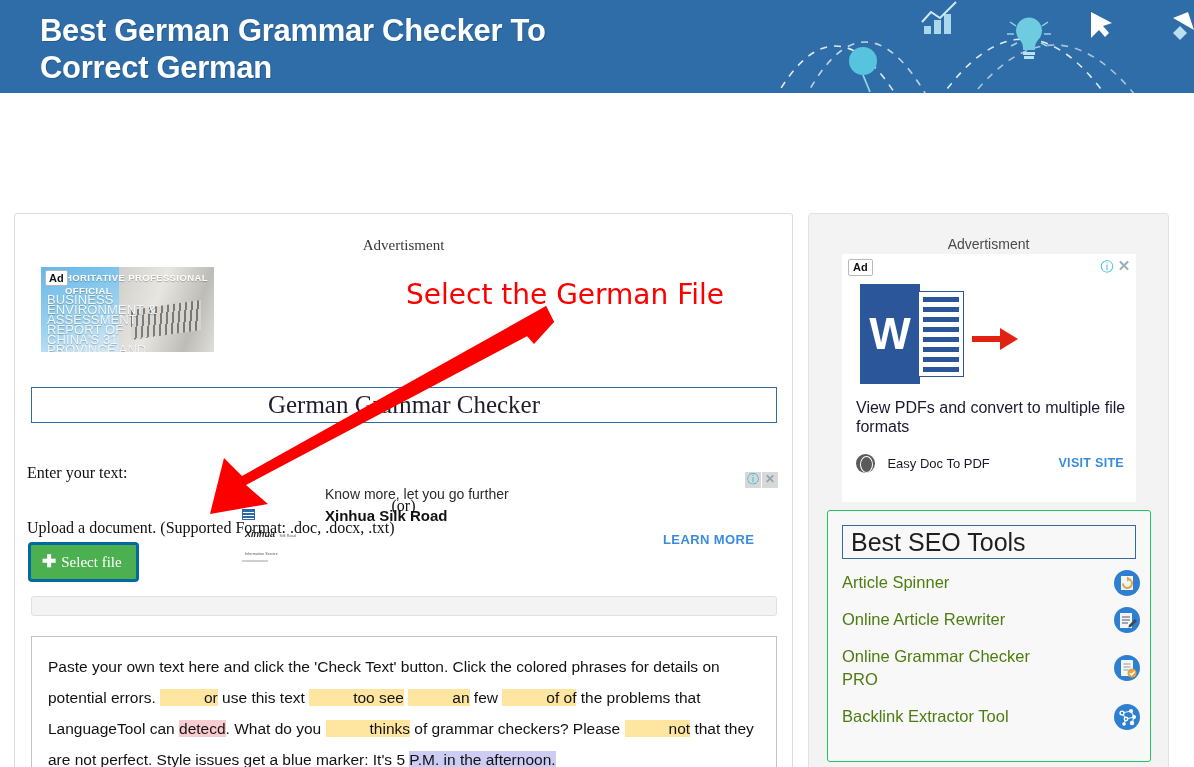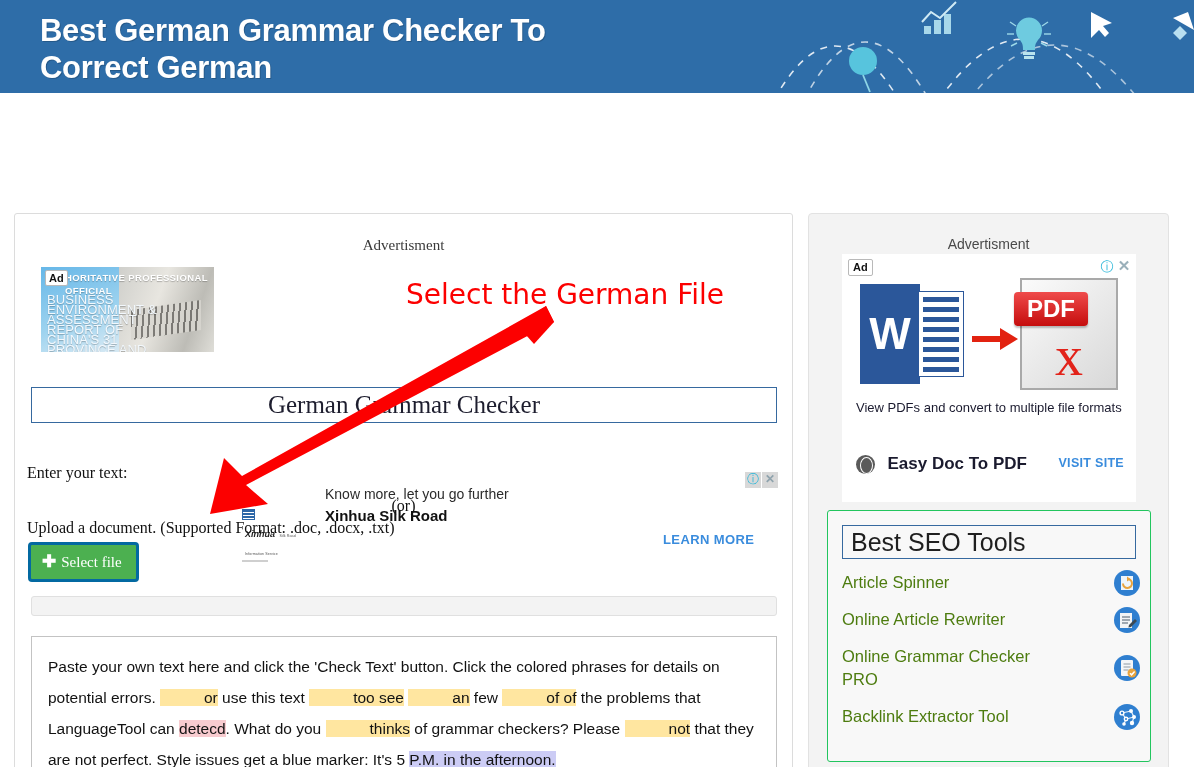--- a/index.html
+++ b/index.html
@@ -182,32 +182,32 @@
     background: linear-gradient(180deg,#ef4b4b 0%, #c50d0d 100%);
     color:#fff; font-weight:bold; font-size: 24px; text-align:center; line-height:34px;
     box-shadow: 0 2px 2px rgba(0,0,0,.25);
   }
   .pdficon .swirl {
     position:absolute; left: 18px; top: 50px; width: 62px; height: 56px;
     color:#e2231a; font-size: 56px; line-height:56px; text-align:center; font-family:"Liberation Serif",serif;
   }
   .side-ad-copy {
     position:absolute; left: 14px; top: 144px; width: 270px;
-    font-size: 13px; line-height: 19px; color:#1a1a2e;
+    font-size: 16px; line-height: 19px; color:#1a1a2e;
   }
   .side-ad-foot { position:absolute; left: 14px; top: 200px; width: 270px; }
   .globe {
     display:inline-block; vertical-align:middle; width:19px; height:19px; border-radius:50%;
     background:#5a5a5a; position:relative;
   }
   .globe:after{
     content:""; position:absolute; left:4px; top:2px; width:11px; height:15px;
     border-radius:50%; border:1.5px solid #fff;
   }
-  .side-ad-brand { display:inline-block; vertical-align:middle; margin-left:8px; font-size:17px; font-weight:bold; color:#1a1a2e; }
+  .side-ad-brand { display:inline-block; vertical-align:middle; margin-left:8px; font-size:13px; font-weight:normal; color:#1a1a2e; }
   .side-ad-visit { position:absolute; right:2px; top:2px; font-size:12.5px; font-weight:bold; color:#3a8cdd; letter-spacing:.3px; }
 
   .seo-card {
     position:absolute; left: 18px; top: 296px; width: 324px; height: 252px;
     background:#f8f8f8; border:1px solid #22c55e; border-radius:3px;
   }
   .seo-title-box {
     margin: 14px 14px 0 14px; border: 1.5px solid #36699f; background:#f8f8f8; height: 34px;
   }
   .seo-title { font-size: 25px; color:#1f1f1f; line-height: 32px; padding-left: 8px; }
@@ -346,25 +346,20 @@
             <i></i>
             <i></i>
             <i></i>
         </div>
       </div>
 
       <svg class="arrow-red" width="48" height="26" viewBox="0 0 48 26">
         <path d="M0 10 L28 10 L28 2 L46 13 L28 24 L28 16 L0 16 Z" fill="#e22210"></path>
       </svg>
 
-      <div class="pdficon">
-        <div class="page"></div>
-        <div class="tag">PDF</div>
-        <div class="swirl">x</div>
-      </div>
 
       <div class="side-ad-copy">View PDFs and convert to multiple file formats</div>
 
       <div class="side-ad-foot">
         <span class="globe"></span>
         <span class="side-ad-brand">Easy Doc To PDF</span>
         <span class="side-ad-visit">VISIT SITE</span>
       </div>
     </div>
 

